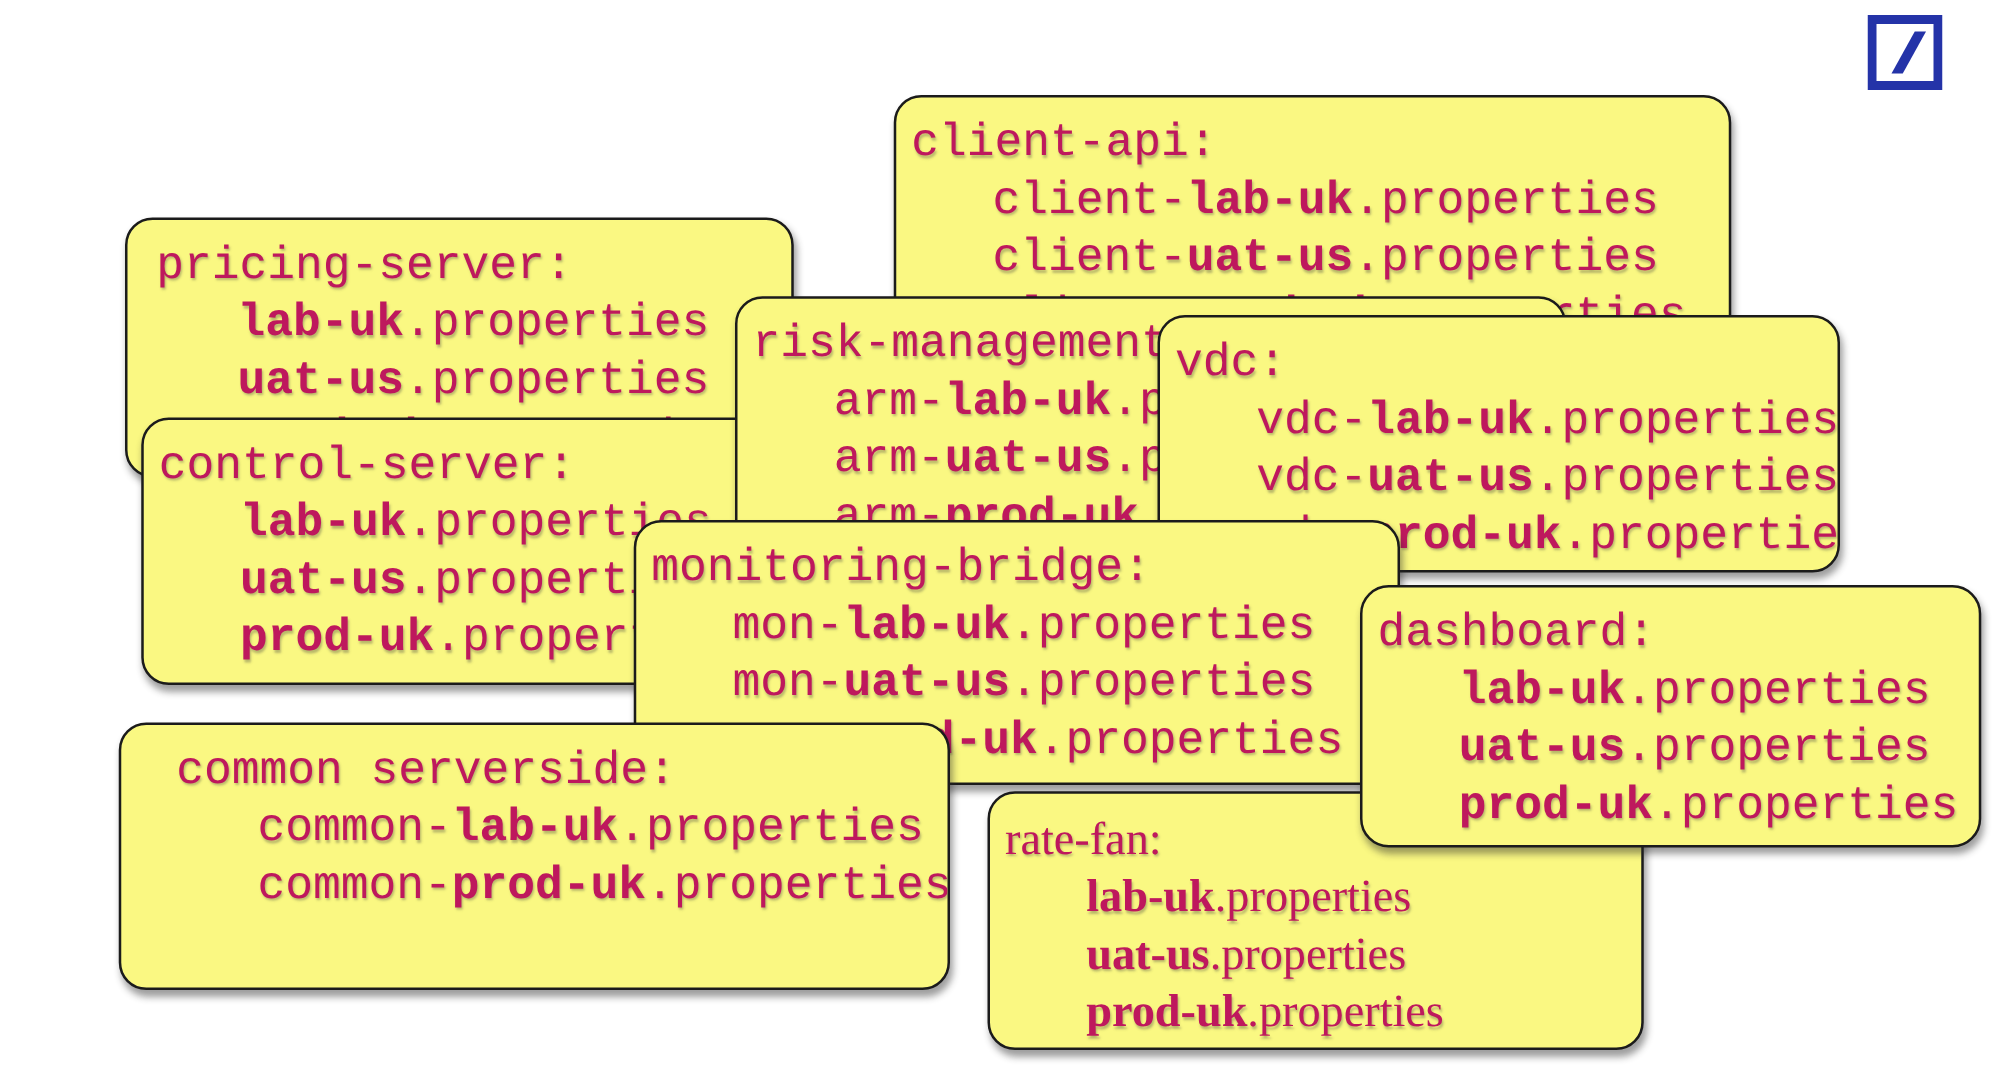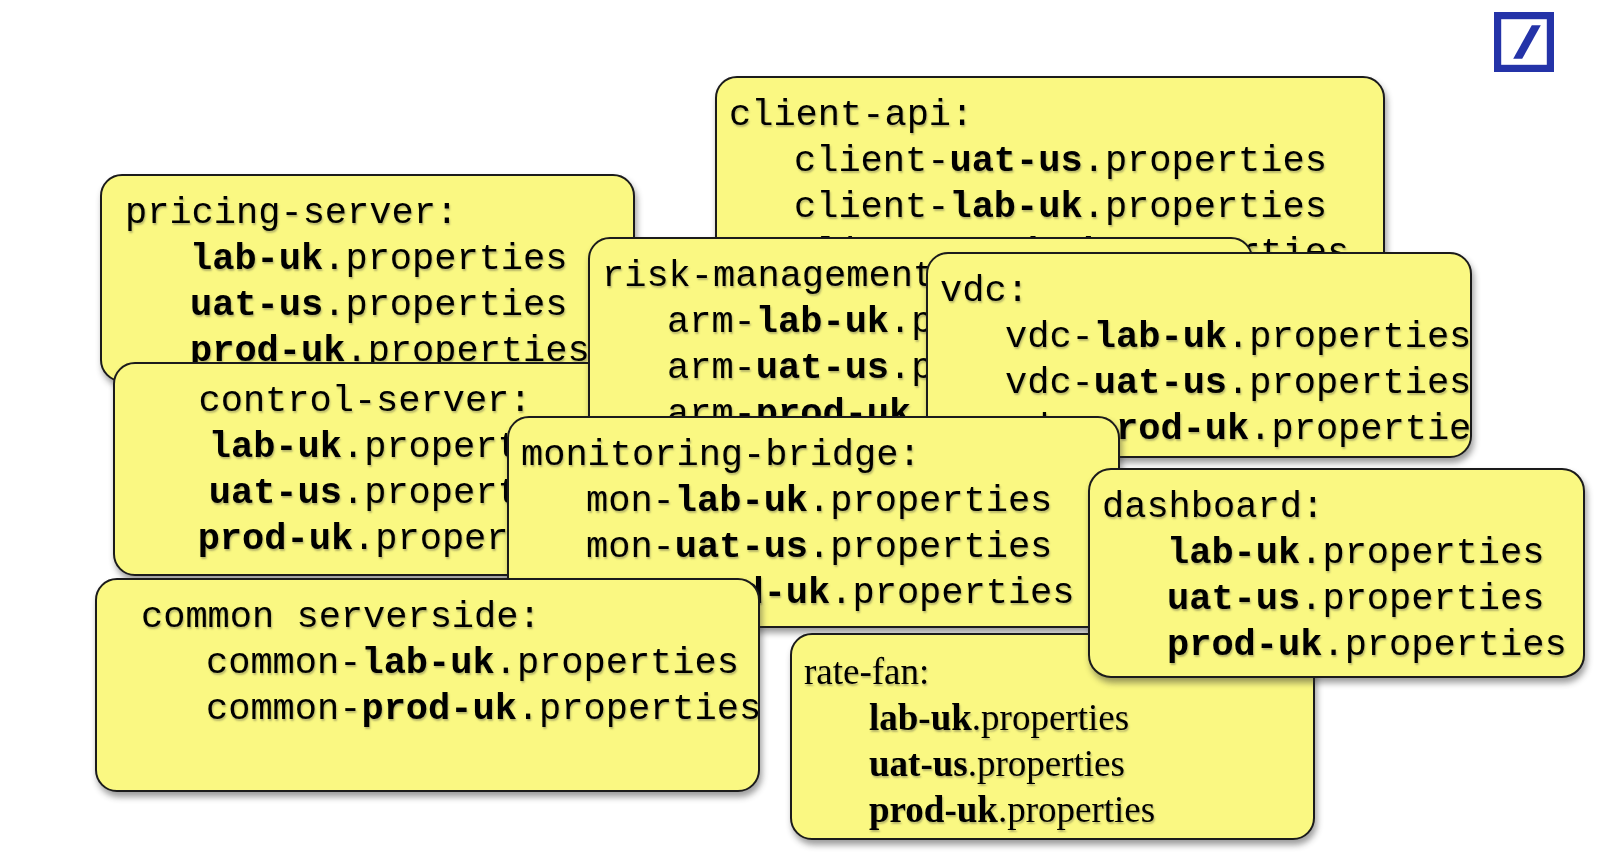--- a/index.html
+++ b/index.html
@@ -15,30 +15,30 @@
     border-radius:22px;
     box-shadow:2px 5px 6px rgba(40,40,40,0.45);
     box-sizing:border-box;
     padding:14px 8px 8px 12px;
     overflow:hidden;
     white-space:nowrap;
   }
   .card .line{
     font-size:37px;
     line-height:46px;
-    color:#000000;
+    color:#be185d;
     text-shadow:1px 2px 2px rgba(60,60,60,0.35);
   }
   .card .file{ padding-left:65px; }
   .card .env{ font-weight:700; }
 
   
   .c-pricing   { left:100px;  top:174px; width:535px; height:208px; z-index:1;padding-left:23px; }
   .c-client    { left:715px;  top:76px;  width:670px; height:208px; z-index:2; }
-  .c-control   { left:113px;  top:362px; width:500px; height:214px; z-index:3;text-align:center; }
+  .c-control   { left:113px;  top:334px; width:500px; height:214px; z-index:3; }
   .c-risk      { left:588px;  top:237px; width:665px; height:208px; z-index:4; }
   .c-vdc       { left:926px;  top:252px; width:546px; height:206px; z-index:5; }
   .c-mon       { left:507px;  top:416px; width:613px; height:212px; z-index:6; }
   .c-common    { left:95px;   top:578px; width:665px; height:214px; z-index:7;padding-left:44px; }
   .c-ratefan   { left:790px;  top:633px; width:525px; height:207px; z-index:8;font-family:Liberation Serif, serif; }
   .c-dashboard { left:1088px; top:468px; width:497px; height:210px; z-index:9;border-radius:23px; }
 
   .logo{
     position:absolute; left:1494px; top:12px; width:60px; height:60px; z-index:20;
   }
@@ -48,22 +48,22 @@
 
 <div class="card c-pricing">
   <div class="line title">pricing-server:</div>
   <div class="line file"><span></span><span class="env">lab-uk</span><span>.properties</span></div>
   <div class="line file"><span></span><span class="env">uat-us</span><span>.properties</span></div>
   <div class="line file"><span></span><span class="env">prod-uk</span><span>.properties</span></div>
 </div>
 
 <div class="card c-client">
   <div class="line title">client-api:</div>
+  <div class="line file"><span>client-</span><span class="env">lab-uk</span><span>.properties</span></div>
   <div class="line file"><span>client-</span><span class="env">uat-us</span><span>.properties</span></div>
-  <div class="line file"><span>client-</span><span class="env">lab-uk</span><span>.properties</span></div>
   <div class="line file"><span>client-</span><span class="env">prod-uk</span><span>.properties</span></div>
 </div>
 
 <div class="card c-control">
   <div class="line title">control-server:</div>
   <div class="line file"><span></span><span class="env">lab-uk</span><span>.properties</span></div>
   <div class="line file"><span></span><span class="env">uat-us</span><span>.properties</span></div>
   <div class="line file"><span></span><span class="env">prod-uk</span><span>.properties</span></div>
 </div>
 

